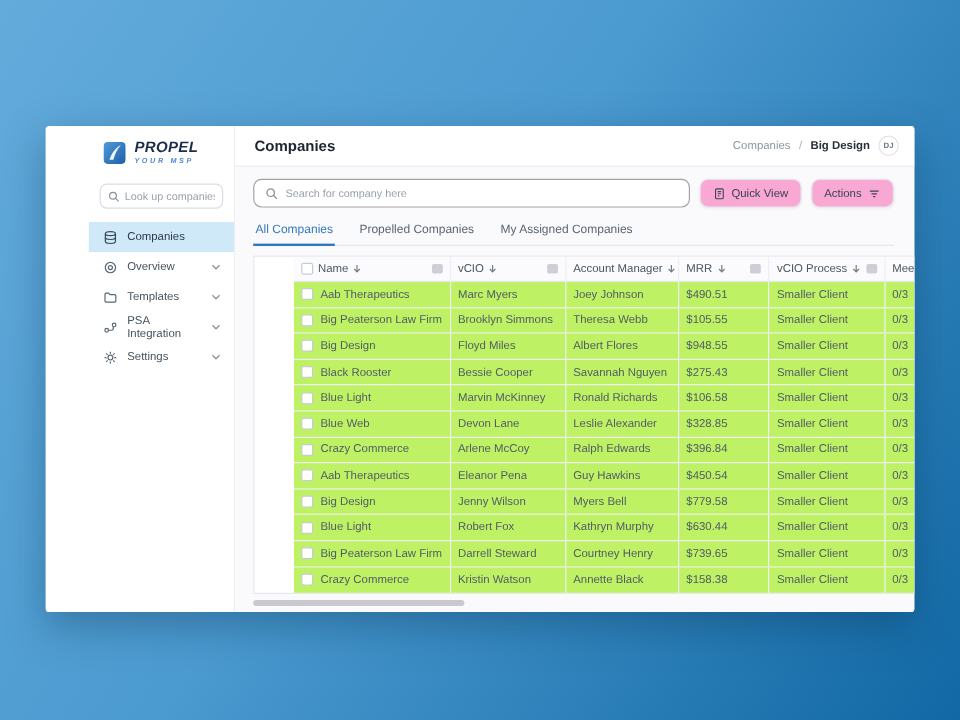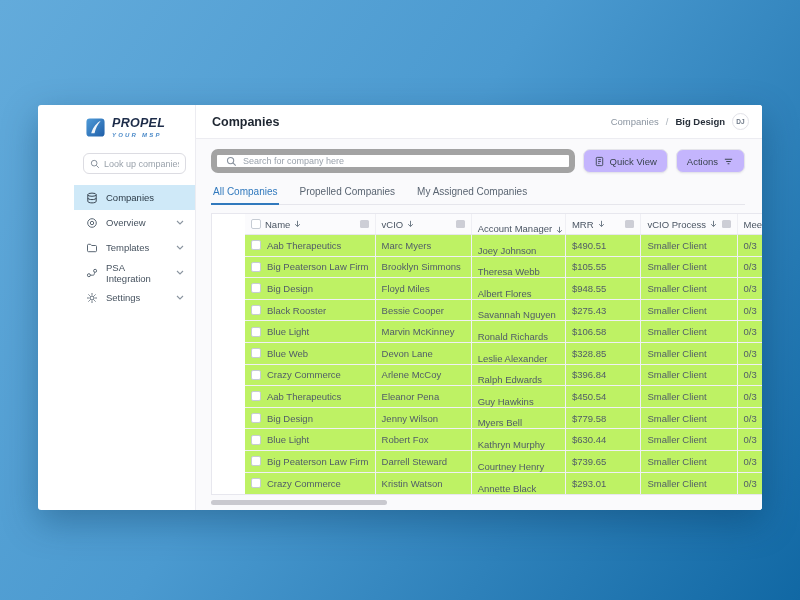--- a/index.html
+++ b/index.html
@@ -32,35 +32,35 @@
   .main { flex:1; display:flex; flex-direction:column; background:#fafafc; min-width:0; }
   .topbar { height:34px; min-height:34px; background:#fff; border-bottom:1px solid #ececf1; display:flex; align-items:center; padding:0 13px 0 16px; }
   .page-title { font-size:12.5px; font-weight:bold; color:#1d2530; }
   .top-right { margin-left:auto; display:flex; align-items:center; gap:7px; }
   .crumb-root { font-size:9.5px; color:#8b95a1; cursor:pointer; }
   .crumb-sep { font-size:9.5px; color:#a9b1ba; }
   .crumb-cur { font-size:9.5px; color:#272f3a; font-weight:bold; }
   .avatar { width:17px; height:17px; border-radius:50%; border:1px solid #e2e2e8; background:#fff; color:#6b7685; font-size:6.5px; font-weight:bold; display:flex; align-items:center; justify-content:center; cursor:pointer; }
   .content { flex:1; padding:10px 0 0 15px; overflow:hidden; }
   .toolbar { display:flex; gap:8px; height:24px; margin-right:17px; }
-  .main-search { flex:1; background:#fff; border:6px solid #a3a3a3; border-radius:7px; display:flex; align-items:center; gap:6px; padding:0 9px; }
+  .main-search { flex:1; background:#fff; border:1px solid #a3a3a3; border-radius:7px; display:flex; align-items:center; gap:6px; padding:0 9px; }
   .main-search input::placeholder { color:#9aa2ab; }
-  .btn { display:flex; align-items:center; gap:5px; background:#c4b5fd; border:1px solid #e4e4ea; border-radius:7px; padding:0 10px; font-size:9.5px; color:#39434f; box-shadow:0 1px 2px rgba(20,20,40,.05); cursor:pointer; white-space:nowrap; }
+  .btn { display:flex; align-items:center; gap:5px; background:#f9a8d4; border:1px solid #e4e4ea; border-radius:7px; padding:0 10px; font-size:9.5px; color:#39434f; box-shadow:0 1px 2px rgba(20,20,40,.05); cursor:pointer; white-space:nowrap; }
   .tabs { margin-top:10px; margin-right:17px; display:flex; gap:18px; border-bottom:1px solid #e6e6ec; }
   .tab { font-size:10px; color:#5a6572; padding:3px 2px 6px; cursor:pointer; }
   .tab.active { color:#3179bd; border-bottom:2px solid #3179bd; margin-bottom:-1px; }
   
   .table { margin-top:8px; width:603px; background:#fff; border:1px solid #e7e7ee; font-size:9.5px;padding-left:33px; }
   .thead { display:flex; height:21px; background:#fbfbfd; border-bottom:1px solid #e7e7ee; }
   .th { display:flex; align-items:center; gap:4px; padding:0 6px; color:#4a5563; border-right:1px solid #efeff4; cursor:pointer; overflow:hidden; white-space:nowrap; }
   .menu-sq { margin-left:auto; width:9px; height:8px; background:#cdced6; border-radius:1.5px; flex:none; cursor:pointer; }
   .trow { display:flex; height:21.6px; border-bottom:1px solid #f0f0f5; background:#bef264; cursor:pointer; }
   .trow:last-child { border-bottom:none; }
   .td { display:flex; align-items:center; gap:6px; padding:0 6px; border-right:1px solid #f0f0f5; color:#515c68; overflow:hidden; white-space:nowrap; }
-  .c0 { width:139px; } .c1 { width:102px; } .c2 { width:100px;align-items:flex-end; } .c3 { width:80px; } .c4 { width:102px; } .c5 { width:80px; border-right:none; }
+  .c0 { width:139px; } .c1 { width:102px; } .c2 { width:100px; } .c3 { width:80px; } .c4 { width:102px; } .c5 { width:80px; border-right:none; }
   .checkbox { width:10px; height:10px; border:1px solid #c6ccd4; border-radius:2px; background:#fff; flex:none; cursor:pointer; }
   .hscroll { margin-top:5px; width:176px; height:5px; background:#c9c9cf; border-radius:3px; cursor:grab; }
   svg { display:block; }
 </style>
 </head>
 <body>
 
 <div class="window">
 
   <div class="sidebar">
@@ -510,21 +510,21 @@
       <span class="checkbox"></span>
       <span class="ct">Crazy Commerce</span>
     </div>
     <div class="td c1">
                 <span class="ct">Kristin Watson</span>
               </div>
     <div class="td c2">
                 <span class="ct">Annette Black</span>
               </div>
     <div class="td c3">
-                <span class="ct">$293.01</span>
+                <span class="ct">$158.38</span>
               </div>
     <div class="td c4">
                 <span class="ct">Smaller Client</span>
               </div>
     <div class="td c5">
                 <span class="ct">0/3</span>
               </div>
   </div>
 </div>
       </div>

